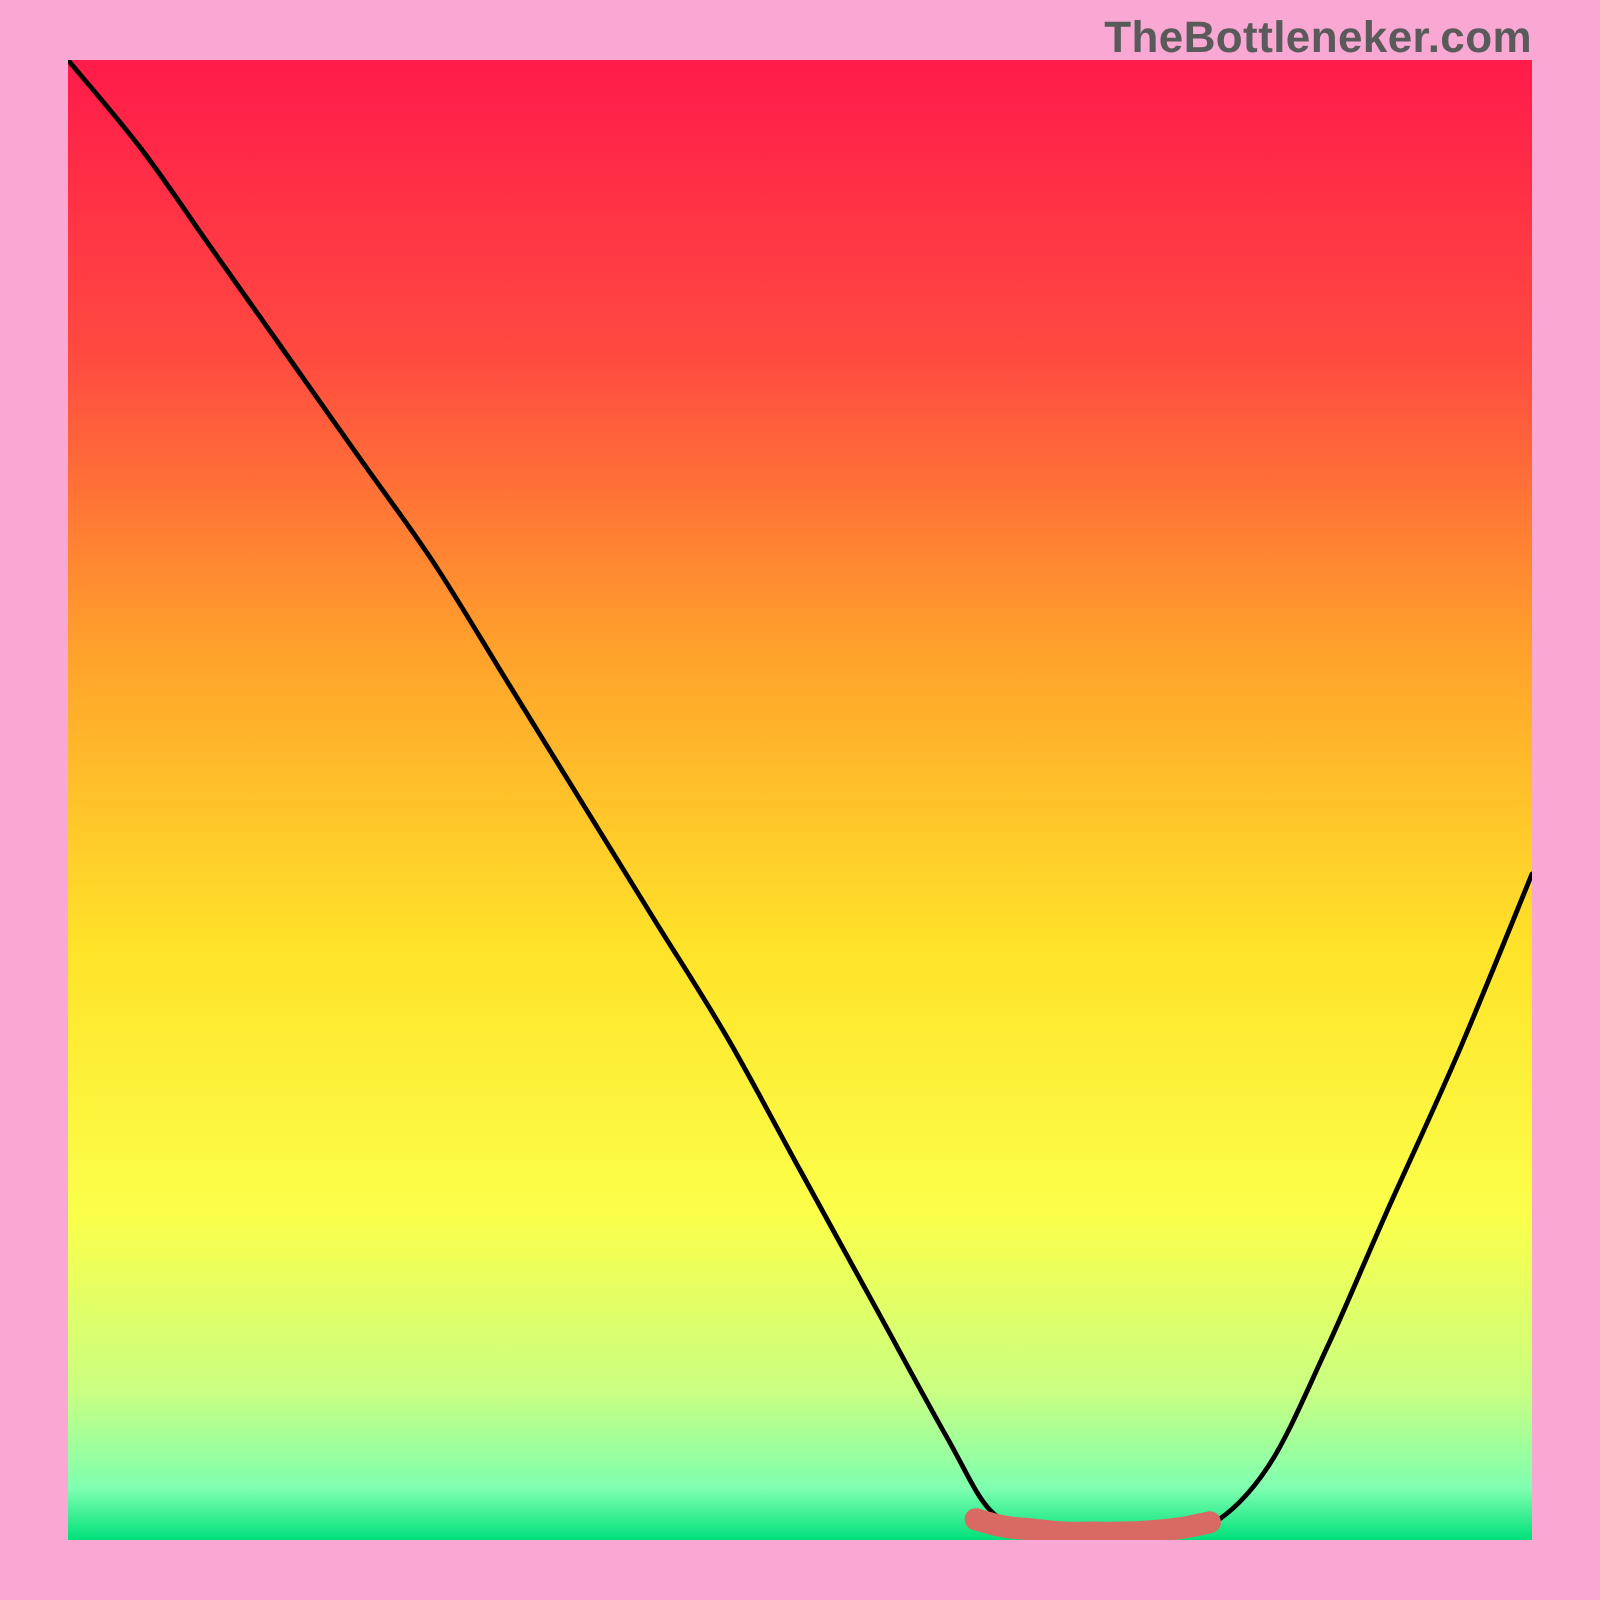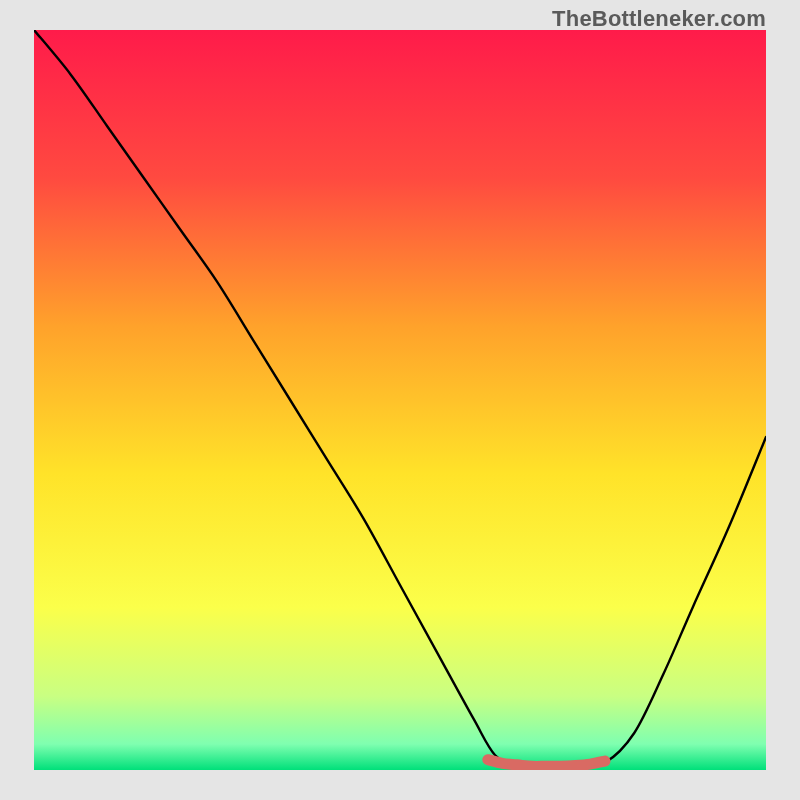--- a/index.html
+++ b/index.html
@@ -9,21 +9,21 @@
     height: 800px;
     background: #000;
     overflow: hidden;
   }
   .frame {
     position: absolute;
     left: 0;
     top: 0;
     width: 800px;
     height: 800px;
-    background: #e5e5e5;
+    background: #f9a8d4;
   }
   .plot {
     position: absolute;
     left: 34px;
     top: 30px;
     width: 732px;
     height: 740px;
     overflow: hidden;
   }
   .watermark {

